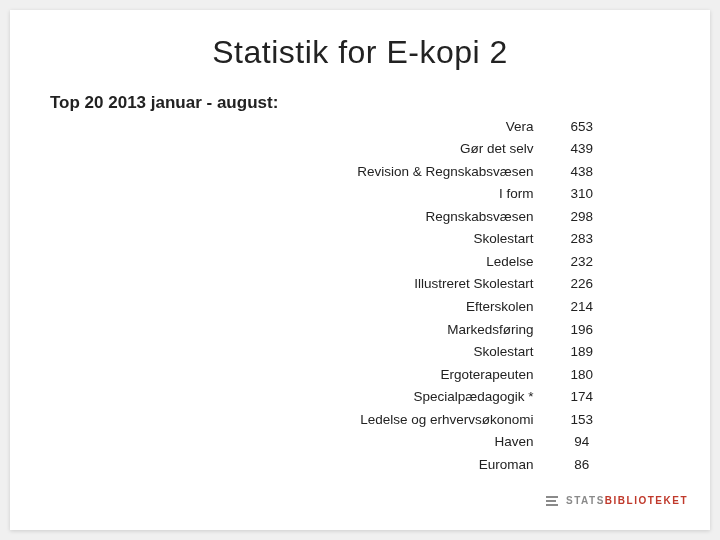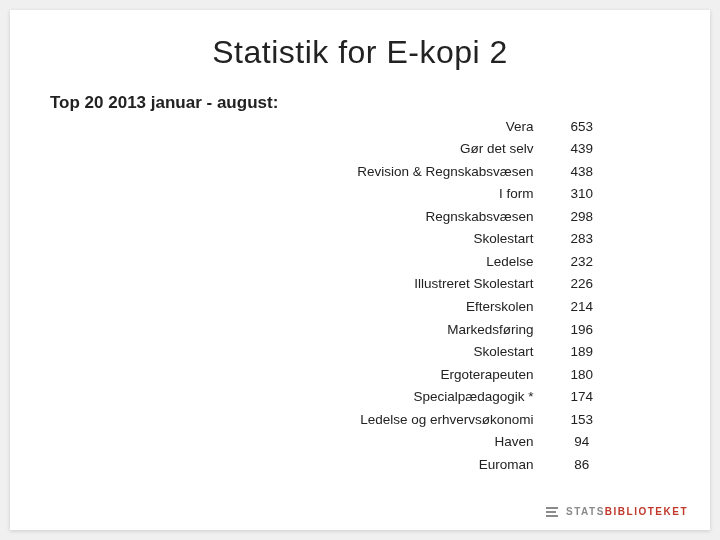--- a/index.html
+++ b/index.html
@@ -61,21 +61,21 @@
     }
 
     .data-table tr td:last-child {
       text-align: center;
       width: 22%;
       padding-right: 40px;
     }
 
     .footer {
       position: absolute;
-      bottom: 13px;
+      bottom: 24px;
       right: 22px;
       display: flex;
       align-items: center;
       gap: 5px;
     }
 
     .footer-lines {
       display: flex;
       flex-direction: column;
       gap: 2px;

